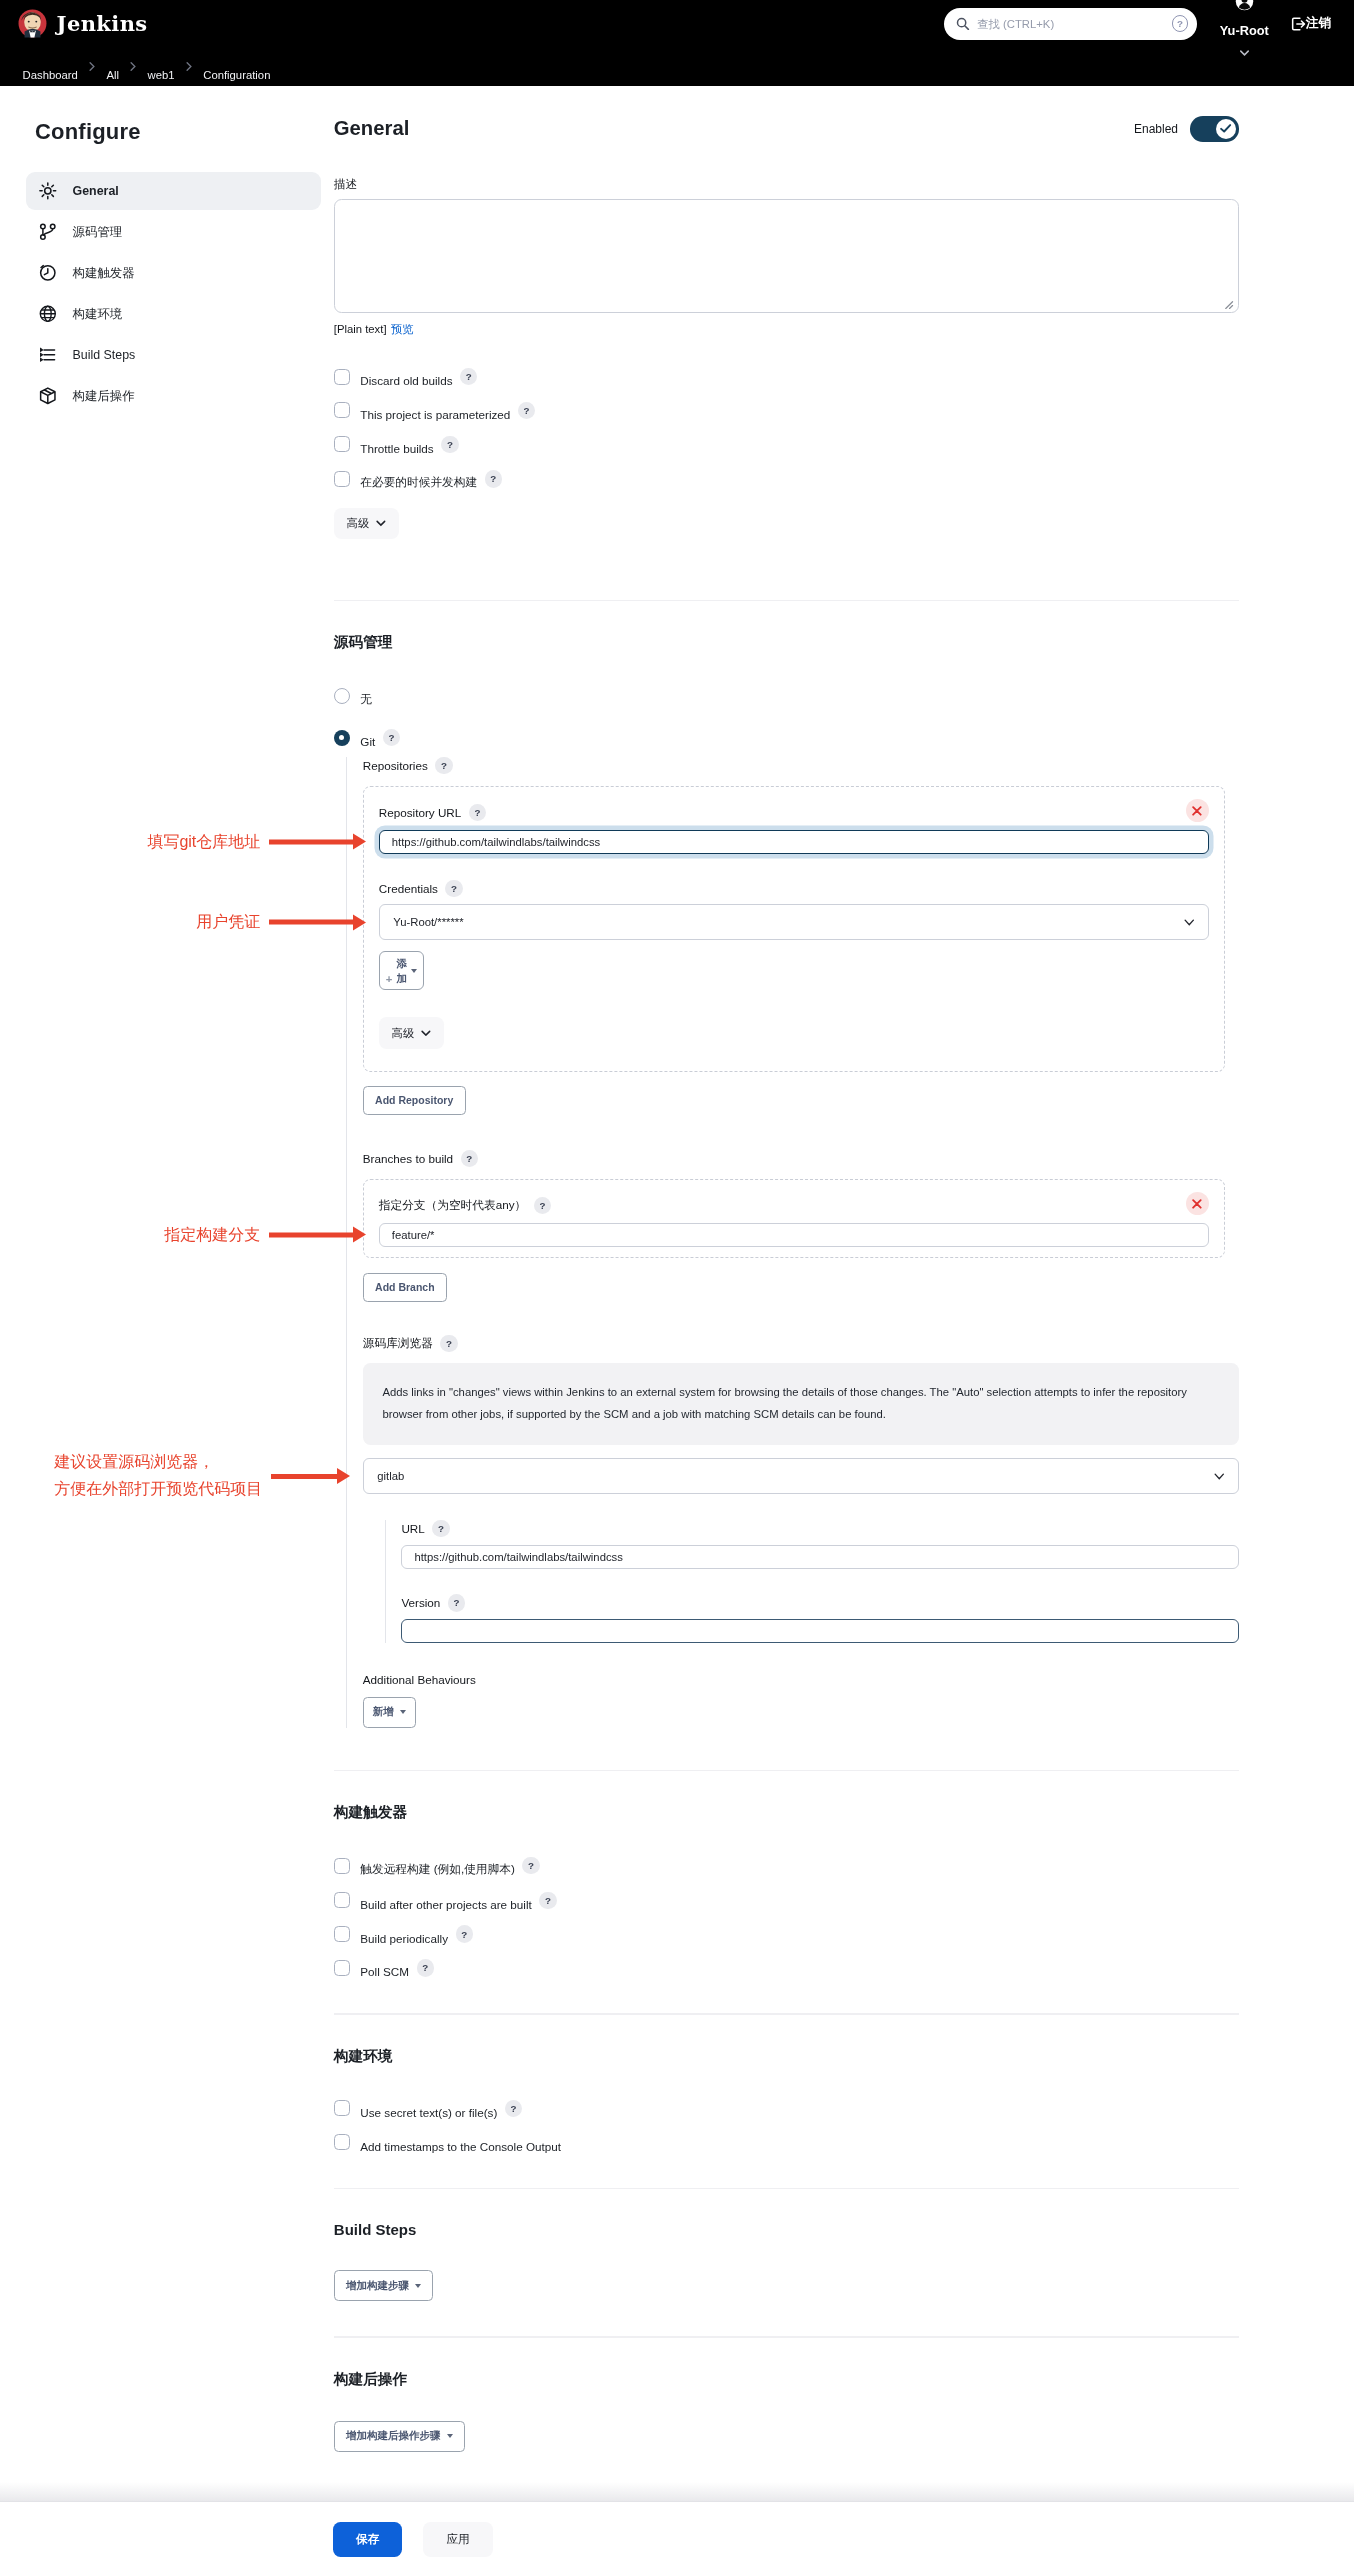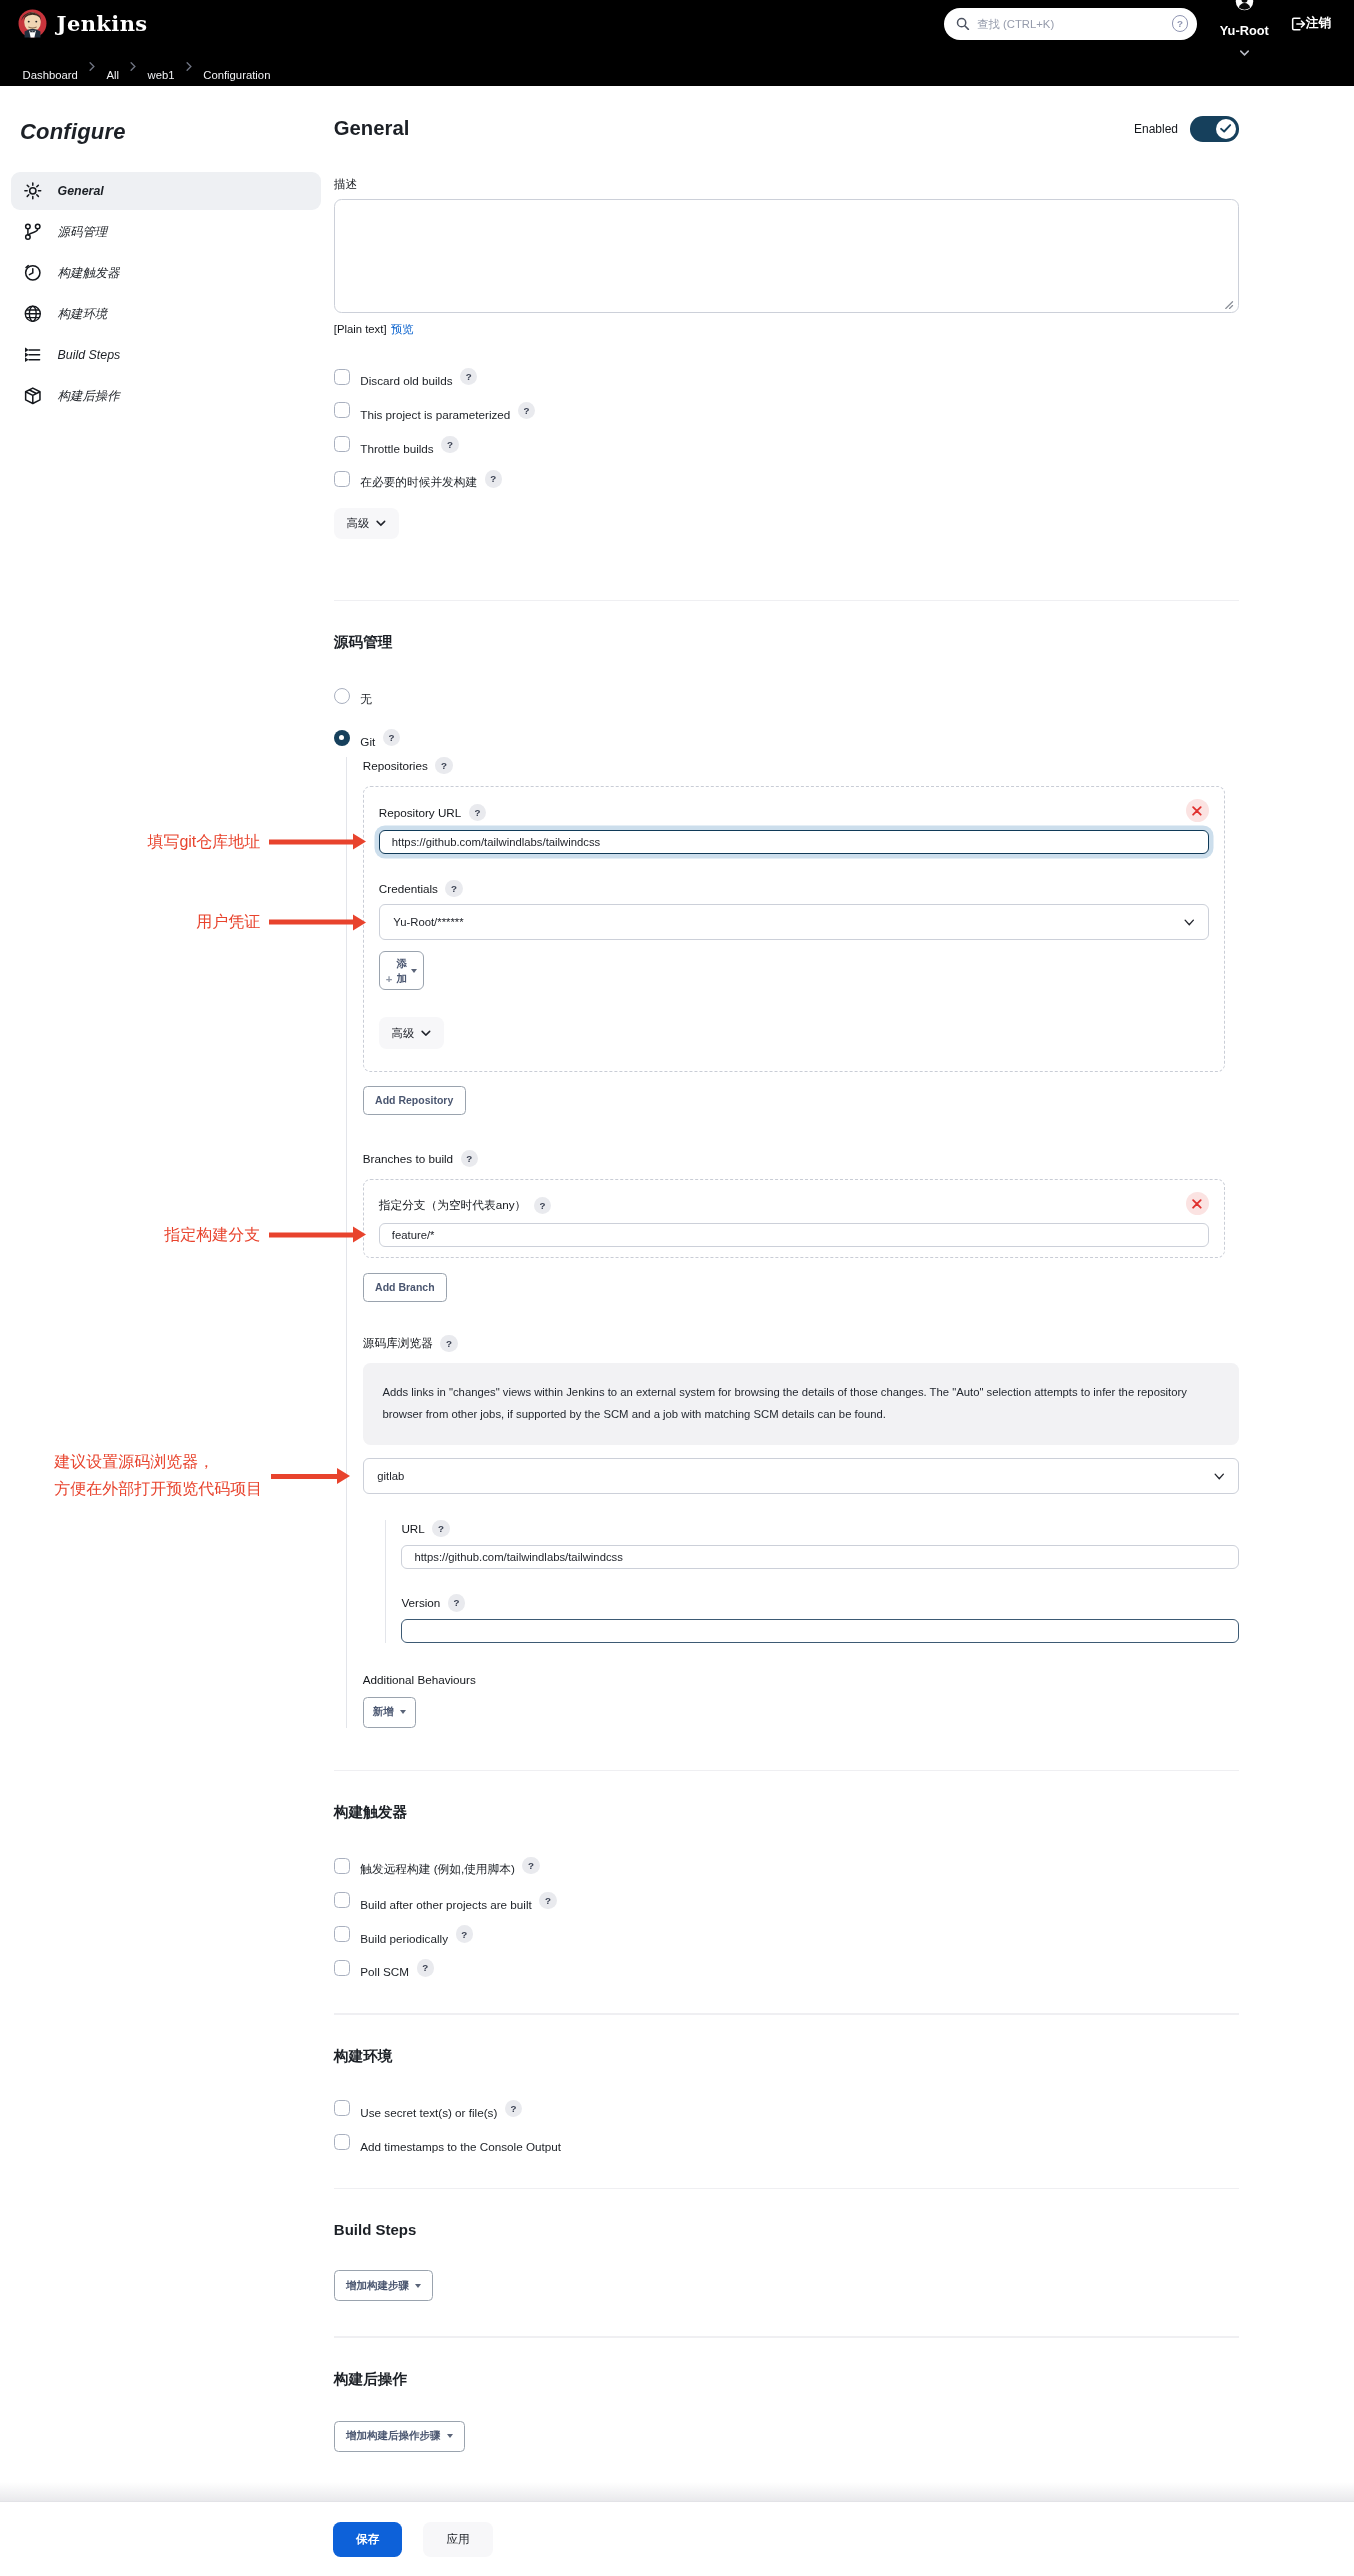--- a/index.html
+++ b/index.html
@@ -18,21 +18,21 @@
   .hdr-user { display:flex; align-items:center; gap:12px; color:#fff; font-size:12.8px; font-weight:700; margin-left:12px; cursor:pointer;flex-direction:column; }
   .hdr-logout { display:flex; align-items:center; color:#fff; font-size:12.8px; font-weight:700; margin-left:10.5px; cursor:pointer; }
 
   
   .crumbs { height:39px; background:#000; display:flex; align-items:center; padding-left:22.6px; gap:11.3px; }
   .crumb { color:#f2f3f6; font-size:11.3px; cursor:pointer;margin-top:16px; }
   .crumb-sep { color:#8a8f9c; display:flex; }
 
   
   .layout { display:flex; align-items:flex-start; }
-  .sidebar { width:324px; flex:none; padding:33px 3px 0 20px;font-style:italic; }
+  .sidebar { width:324px; flex:none; padding:33px 3px 0 35px; }
   .side-title { font-size:22px; font-weight:700; margin-bottom:27px; letter-spacing:0.2px; }
   .side-menu { display:flex; flex-direction:column; gap:3px; margin-left:-9px; }
   .side-item { display:flex; align-items:center; gap:15px; padding:7.5px 12px; border-radius:9px; font-size:12.4px; color:#1c2026; cursor:pointer; min-height:38px; }
   .side-item.active { background:#eef0f3; font-weight:700; }
   .side-item .ic { width:19.6px; height:19.6px; flex:none; display:flex; }
 
   .main { flex:1; padding:30px 115px 0 9.8px; min-width:0; }
 
   
   .main-head { display:flex; align-items:center; justify-content:space-between; margin-bottom:35px; }

